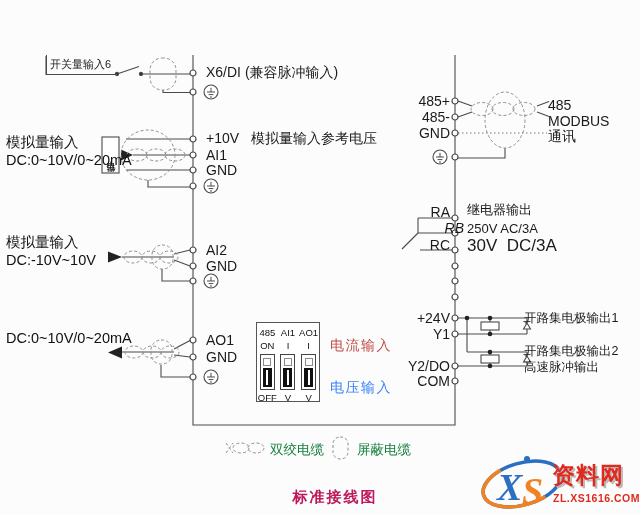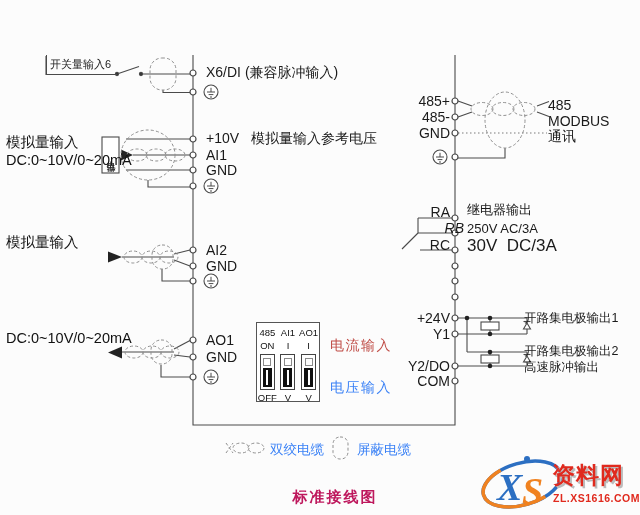--- a/index.html
+++ b/index.html
@@ -30,21 +30,21 @@
          border:1.5px solid #555; background:#fff; font-size:9.5px; color:#111; }
   .dip-row { display:flex; margin-top:2px; }
   .dip-cell { width:33.3%; text-align:center; line-height:11px; }
   .sw { width:13px; height:34px; border:1px solid #444; margin:1px auto 0; background:#fff; }
   .sw-knob { width:6px; height:6px; border:1px solid #8a8a8a; margin:3px auto 2px; }
   .sw-body { width:9px; height:19px; background:#101010; margin:0 auto; display:flex; justify-content:center; }
   .sw-slit { width:2px; height:15px; background:#fff; margin-top:2px; }
   .note { position:absolute; font-size:14px; letter-spacing:1.5px; white-space:nowrap; }
   .title { position:absolute; left:280px; top:488px; width:110px; text-align:center;
            font-size:15px; font-weight:bold; letter-spacing:2px; color:#be185d; }
-  .legendtxt { position:absolute; font-size:13.5px; white-space:nowrap; color:#3b82f6; }
+  .legendtxt { position:absolute; font-size:13.5px; white-space:nowrap; color:#15803d; }
   
   .wm { position:absolute; left:480px; top:452px; width:160px; height:62px; }
   .wm-name { position:absolute; left:72px; top:8px; font-size:23px; font-weight:bold;
              color:#e02a1e; letter-spacing:1px; text-shadow:2px 2px 0 #bbb; }
   .wm-url  { position:absolute; left:73px; top:40px; font-size:10.5px; font-weight:bold;
              color:#e02a1e; letter-spacing:0.5px; }
 </style>
 </head>
 <body>
 
@@ -205,20 +205,21 @@
 </svg>
 
 <div class="swinput">开关量输入6</div>
 
 <div class="blk" style="left:6px; top:134px;">
   <div>模拟量输入</div>
   <div>DC:0~10V/0~20mA</div>
 </div>
 <div class="blk" style="left:6px; top:234px;">
   <div>模拟量输入</div>
+  <div>DC:-10V~10V</div>
 </div>
 <div class="blk" style="left:6px; top:330px;">
   <div>DC:0~10V/0~20mA</div>
 </div>
 <div class="pot">电位器</div>
 
 <div class="lbl" style="left:206px; top:73px;">X6/DI (兼容脉冲输入)</div>
 <div class="lbl" style="left:206px; top:139px;">
   <span>+10V</span><span class="desc">模拟量输入参考电压</span>
 </div>

